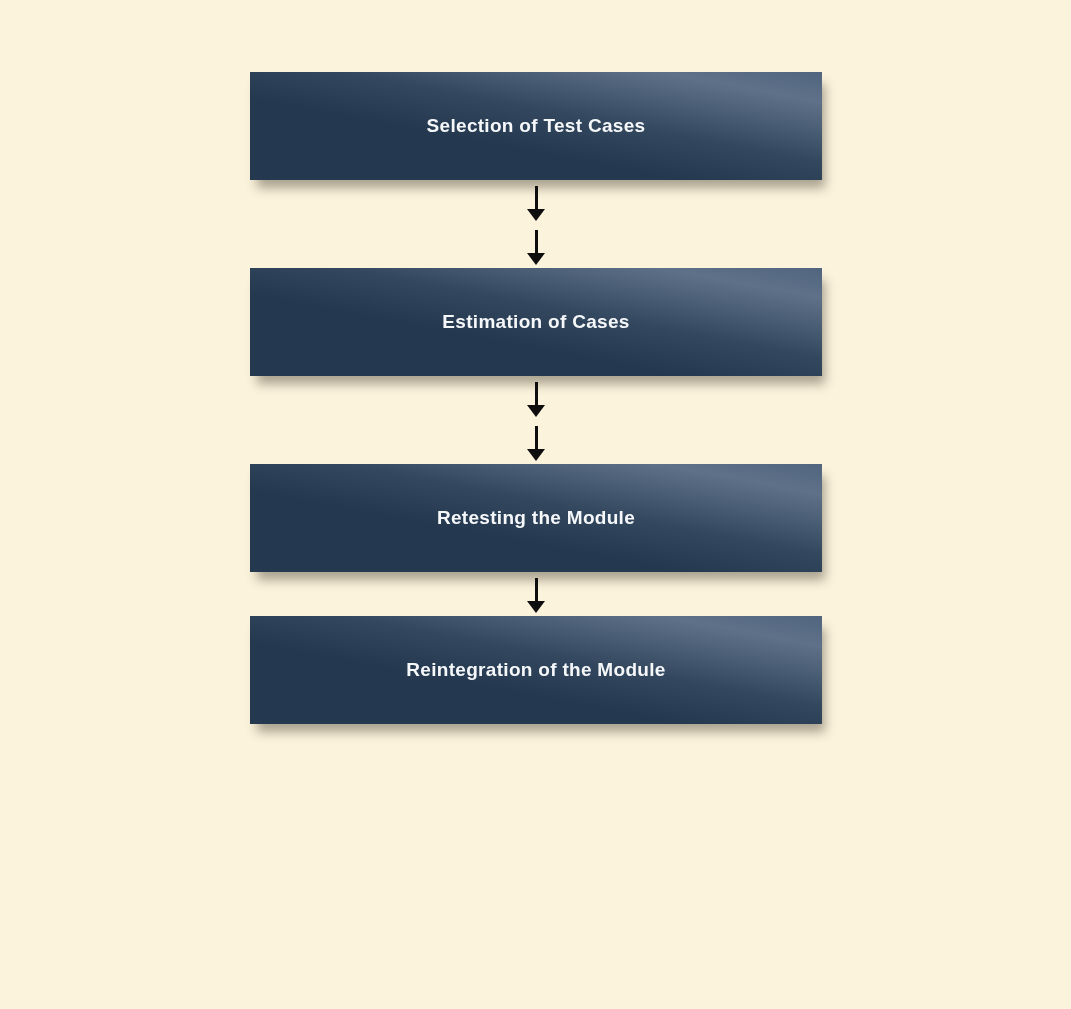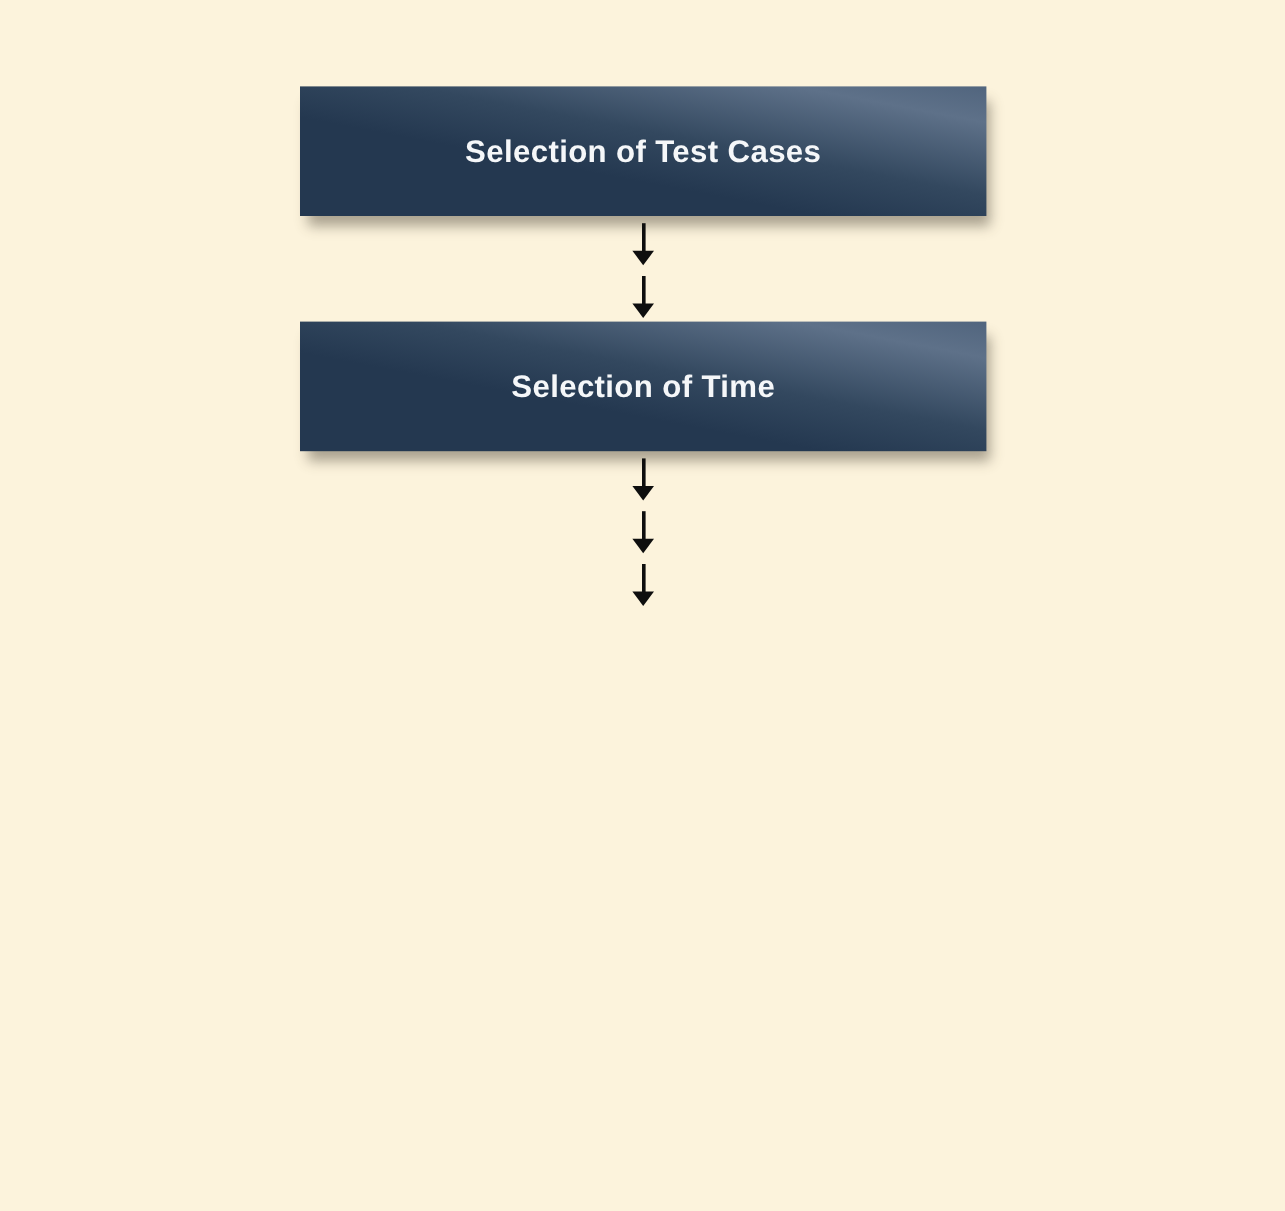--- a/index.html
+++ b/index.html
@@ -32,21 +32,21 @@
   }
 
   .flow-step {
     width: 572px;
     height: 108px;
     display: flex;
     align-items: center;
     justify-content: center;
     text-align: center;
     color: var(--text);
-    font-size: 26px;
+    font-size: 19px;
     font-weight: bold;
     letter-spacing: 0.3px;
     background:
       linear-gradient(to top right,
         var(--box-base) 0%,
         var(--box-base) 38%,
         var(--box-mid) 58%,
         var(--box-highlight) 86%,
         #51657E 100%);
     box-shadow: 5px 10px 10px -2px rgba(70, 65, 50, 0.45);
@@ -92,34 +92,40 @@
     <span class="arrow-head"></span>
   </div>
 
 
   <div class="arrow">
     <span class="arrow-line"></span>
     <span class="arrow-head"></span>
   </div>
 
   <div class="flow-step">
-    <span>Selection of Time</span>
+    <span>Estimation of Cases</span>
   </div>
 
   <div class="arrow">
     <span class="arrow-line"></span>
     <span class="arrow-head"></span>
   </div>
 
 
   <div class="arrow">
     <span class="arrow-line"></span>
     <span class="arrow-head"></span>
   </div>
 
+  <div class="flow-step">
+    <span>Retesting the Module</span>
+  </div>
 
   <div class="arrow">
     <span class="arrow-line"></span>
     <span class="arrow-head"></span>
   </div>
 
+  <div class="flow-step">
+    <span>Reintegration of the Module</span>
+  </div>
 
 </div>
 
 </body></html>

